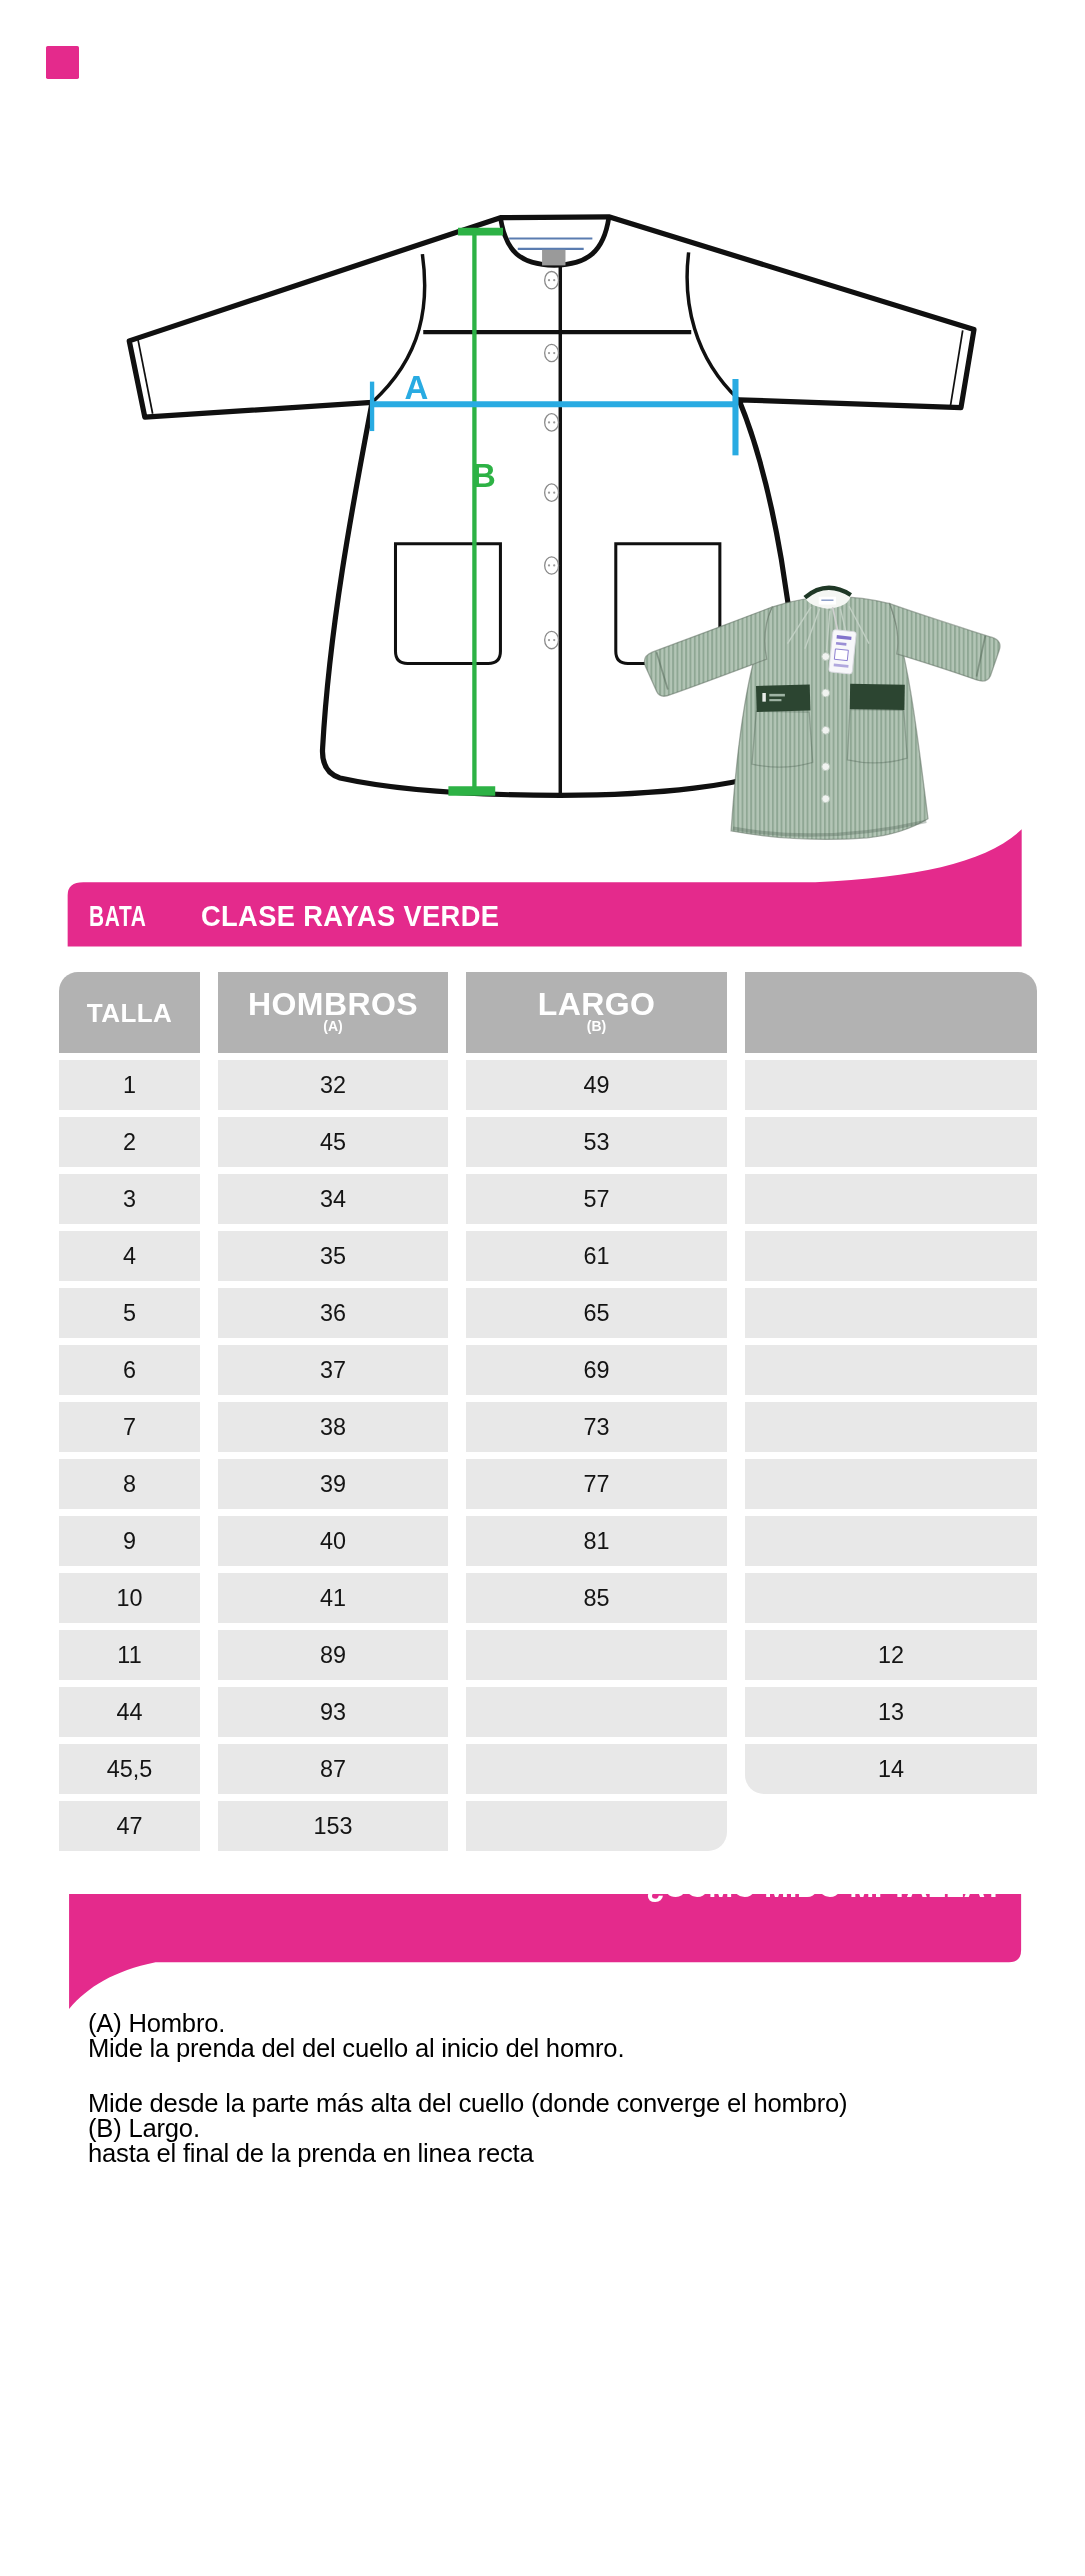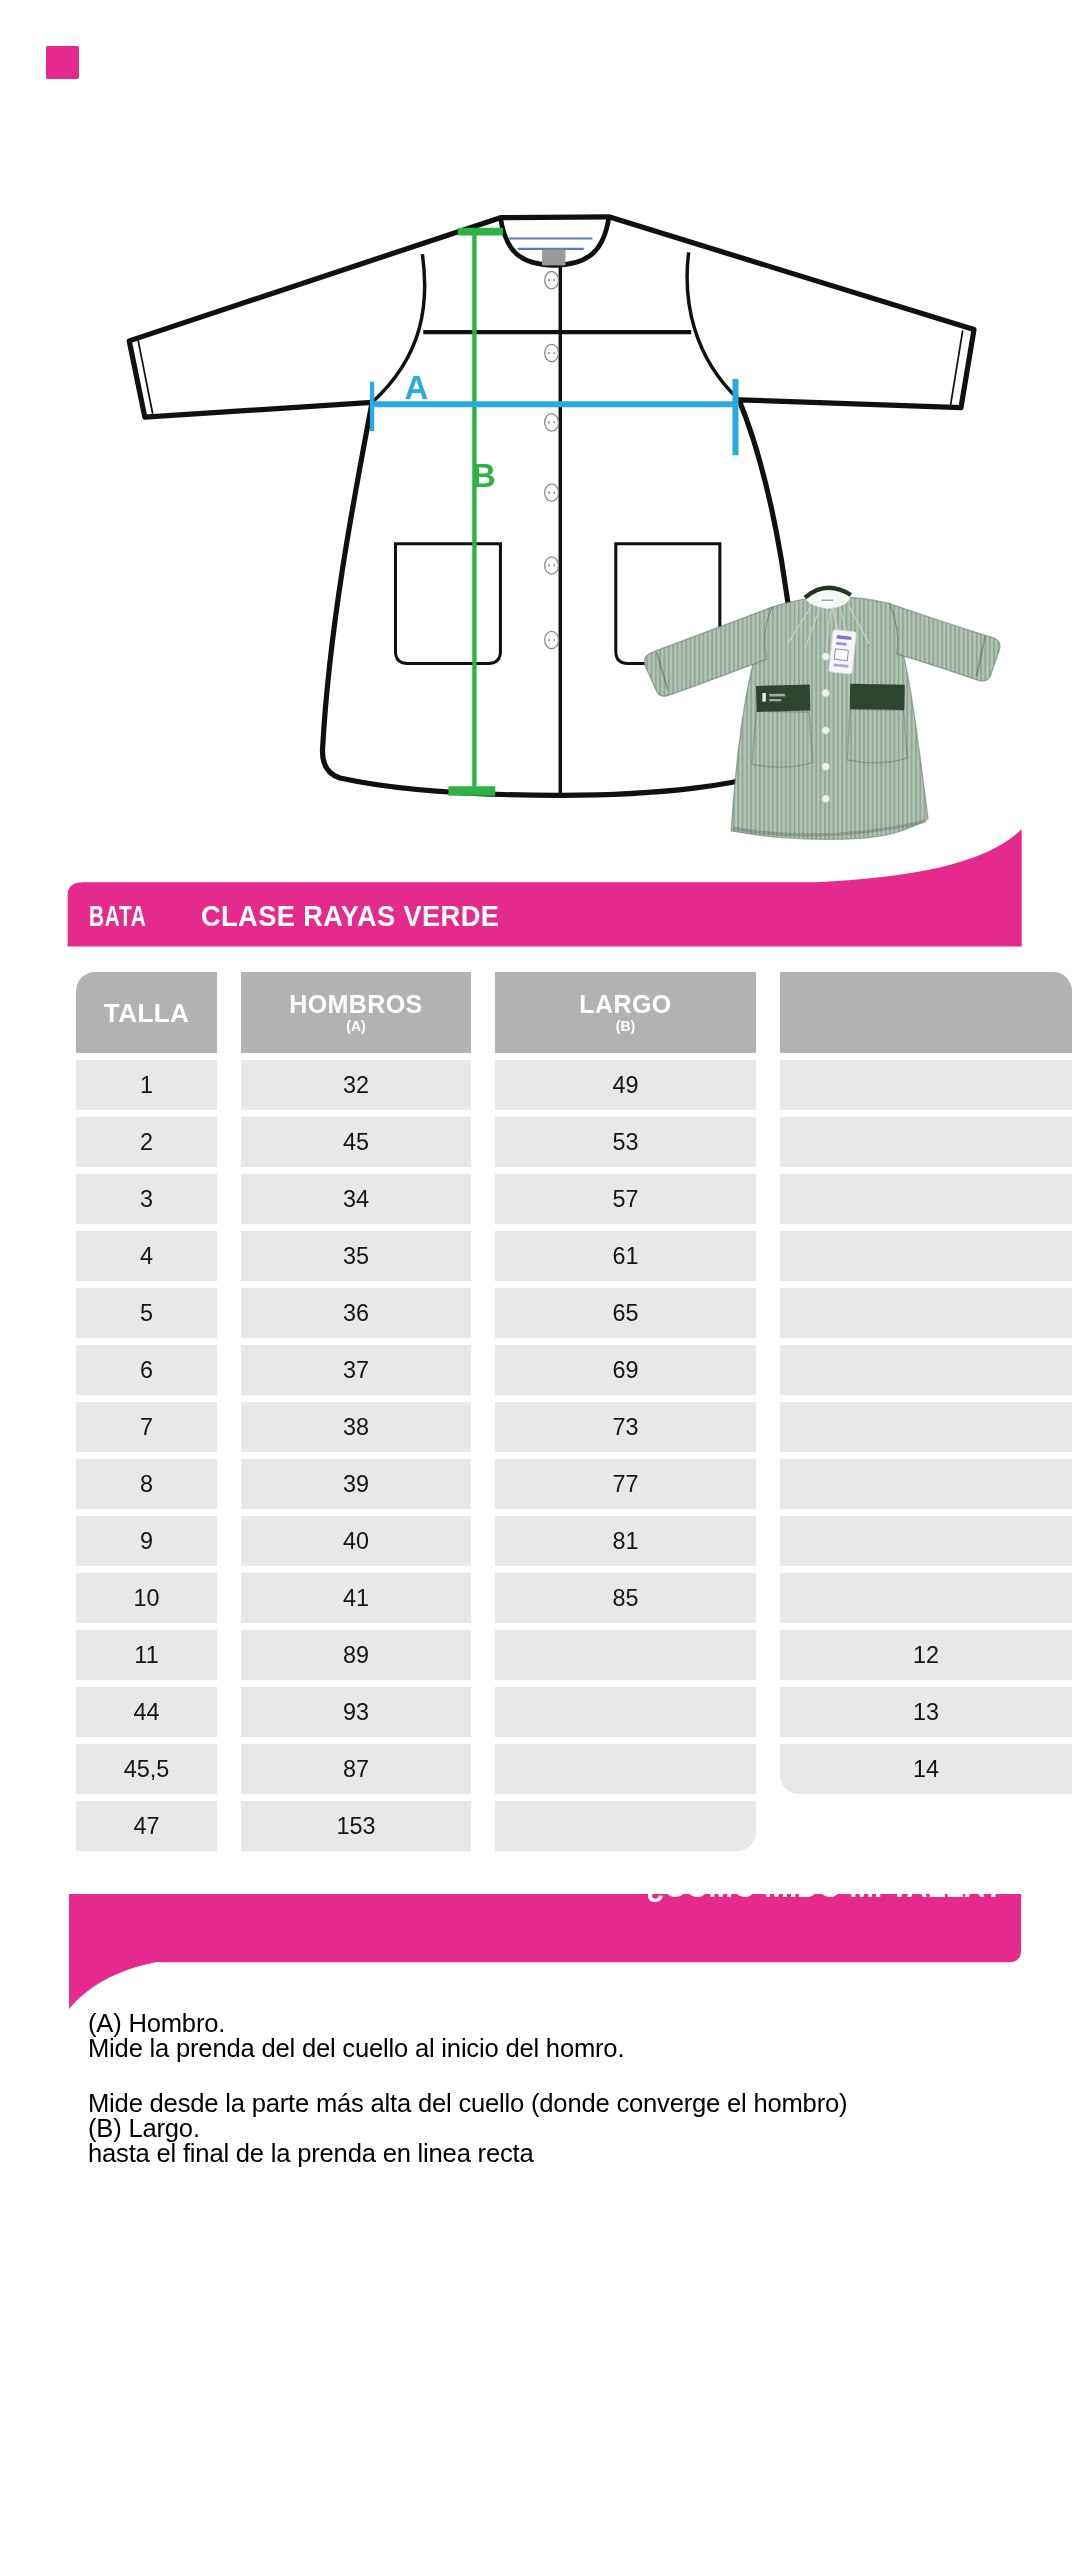--- a/index.html
+++ b/index.html
@@ -18,27 +18,27 @@
   .sketch-stroke{stroke:#101010;fill:none;}
   .measure-a{stroke:var(--cyan);fill:none;}
   .measure-b{stroke:var(--green);fill:none;}
   .label-a{fill:var(--cyan);font-weight:bold;font-size:38px;font-family:"Liberation Sans",sans-serif;}
   .label-b{fill:var(--green);font-weight:bold;font-size:38px;font-family:"Liberation Sans",sans-serif;}
   .pinkfill{fill:var(--pink);}
   .bar-title{position:absolute;color:#ffffff;font-weight:bold;white-space:nowrap;}
   .t1a{left:89px;top:900px;font-size:29px;transform:scaleX(.72);transform-origin:0 50%;letter-spacing:0.9px;}
   .t1b{left:201px;top:900px;font-size:29px;letter-spacing:0.4px;transform:scaleX(.94);transform-origin:0 50%;}
   .t2{right:82px;top:1870px;font-size:29.5px;}
-  .thead,.tbody{position:absolute;left:76px;width:943px;display:grid;
-        grid-template-columns:141px 230px 261px 292px;column-gap:24px;}
+  .thead,.tbody{position:absolute;left:59px;width:943px;display:grid;
+        grid-template-columns:141px 230px 261px 292px;column-gap:18px;}
   .thead{top:972px;}
   .tbody{top:1060px;row-gap:7px;}
   .hcell{background:var(--header-gray);color:#fff;height:81px;display:flex;
         flex-direction:column;align-items:center;justify-content:center;}
-  .hcell .main{font-size:25px;font-weight:bold;letter-spacing:0.4px;line-height:24px;}
+  .hcell .main{font-size:32px;font-weight:bold;letter-spacing:0.4px;line-height:24px;}
   .hcell .main.big{font-size:26px;}
   .hcell .sub{font-size:14px;font-weight:bold;margin-top:2.6px;line-height:14px;}
   .hcell.first{border-top-left-radius:19px;}
   .hcell.last{border-top-right-radius:19px;}
   .tcell{background:var(--row-gray);height:50px;display:flex;align-items:center;
         justify-content:center;font-size:23.4px;color:#141414;}
   .tcell.bl{border-bottom-left-radius:19px;}
   .tcell.br{border-bottom-right-radius:19px;}
   .notes{position:absolute;left:88px;top:2011px;font-size:25.6px;color:#000000;
         line-height:25px;letter-spacing:-0.2px;}

